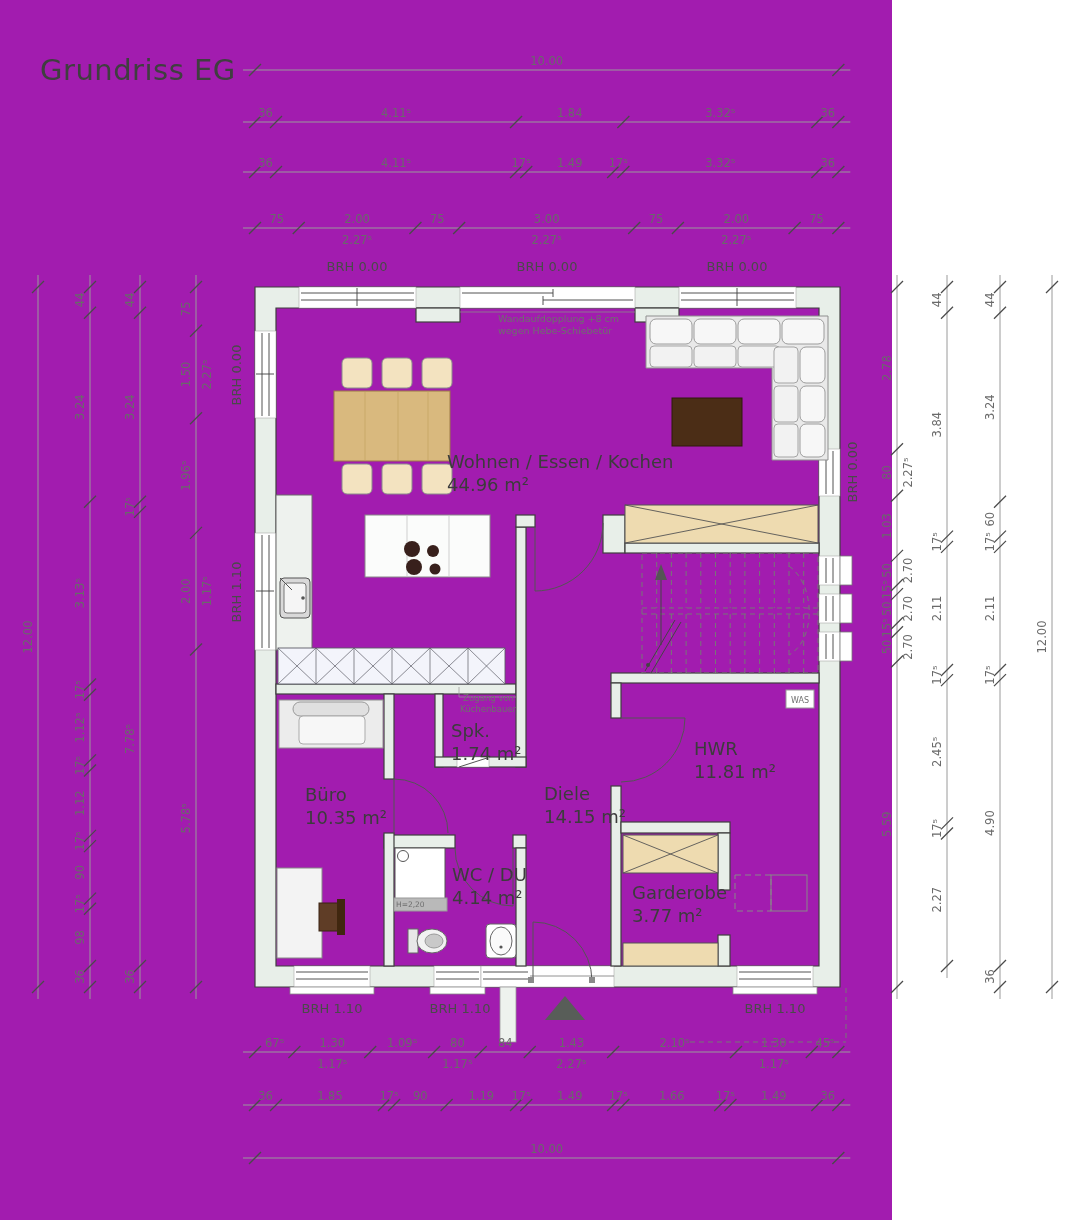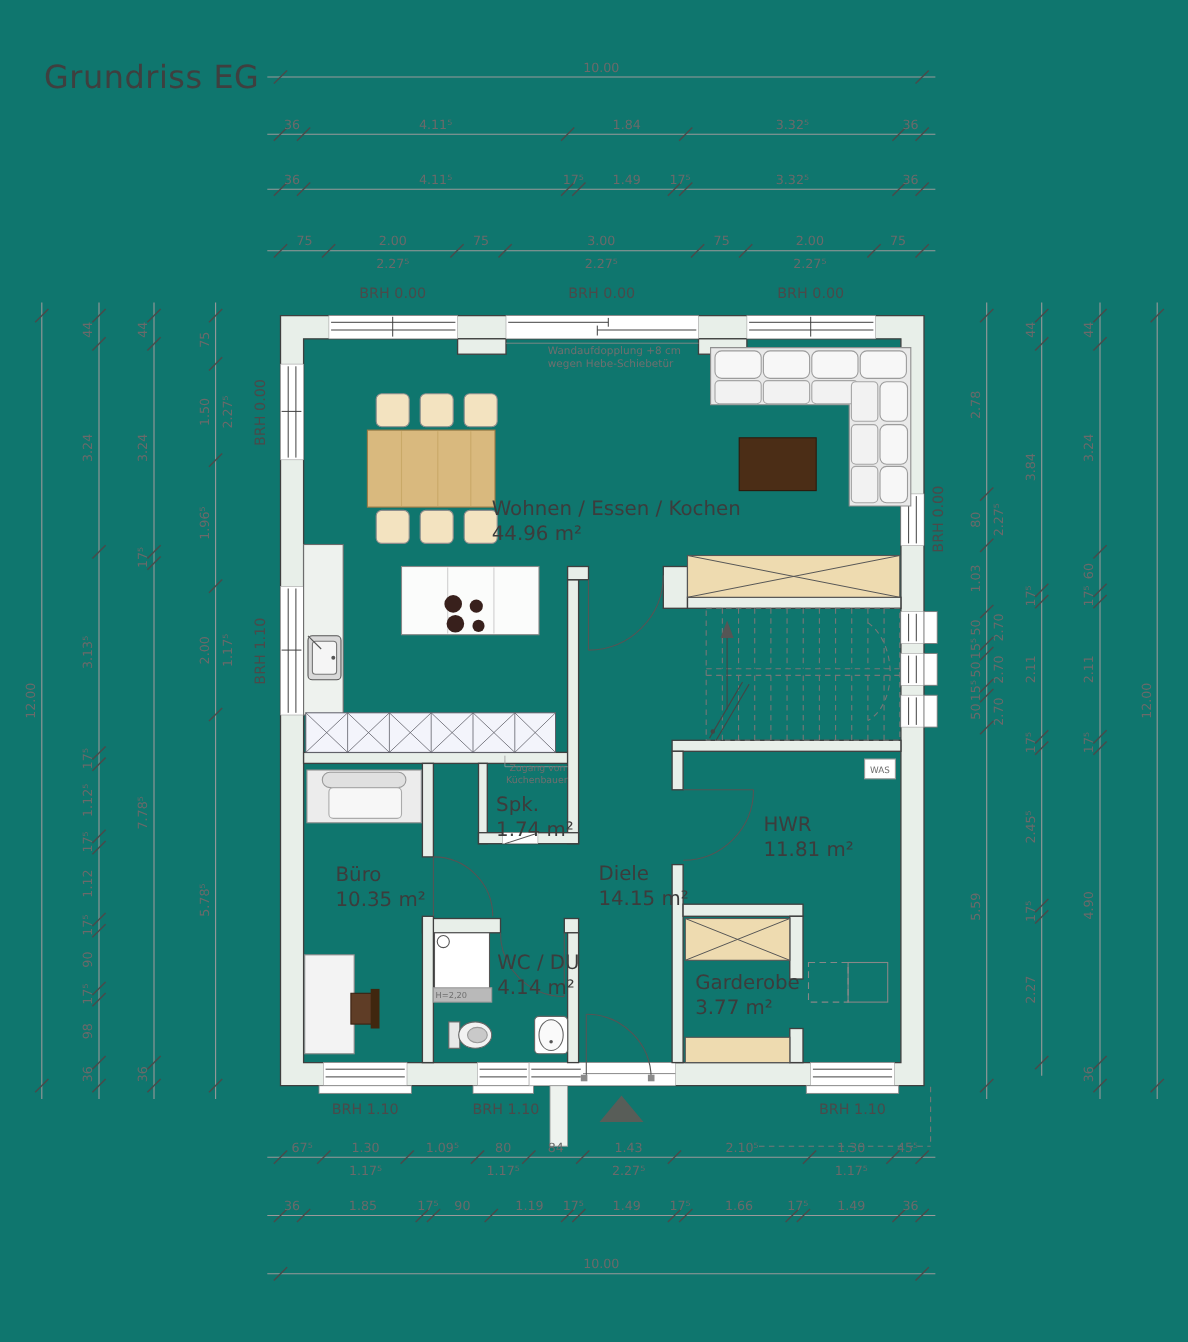--- a/index.html
+++ b/index.html
@@ -1,20 +1,20 @@
 <!DOCTYPE html>
 <html style="--wall: #e8efe9; --outline: #3f3f3f; --dimline: #9a9a9a; --dimtext: #6a6a6a; --wood: #eedbb0; --tablewood: #d9b97e; --chair: #f3e3c0; --cabinet: #f3f4fb;"><head>
 <meta charset="utf-8">
 <style>
   :root{
     --wall:#e8efe9; --outline:#3f3f3f; --dimline:#9a9a9a; --dimtext:#6a6a6a;
     --wood:#eedbb0; --tablewood:#d9b97e; --chair:#f3e3c0; --cabinet:#f3f4fb;
   }
   html,body{margin:0;padding:0;background:#fff;}
-  .canvas{width:1080px;height:1220px;position:relative;background:#0f766e;
+  .canvas{width:892px;height:1220px;position:relative;background:#a21caf;
           font-family:"Liberation Sans", sans-serif;}
   svg text{font-family:"DejaVu Sans","Liberation Sans",sans-serif;}
   .title{font-size:29px;fill:#3f3f3f;font-weight:400;letter-spacing:.5px;}
   .room-name{font-size:18px;fill:#3c3c3c;}
   .brh{font-size:13px;fill:#4a4a4a;}
   .note{fill:#6f6f6f;}
   .dim{font-size:11.5px;fill:var(--dimtext);}
   .wall{fill:var(--wall);stroke:var(--outline);stroke-width:1.2;}
   .punch{fill:#ffffff;stroke:#9b9b9b;stroke-width:.5;}
   .glass{stroke:#3f3f3f;stroke-width:.9;fill:none;}

